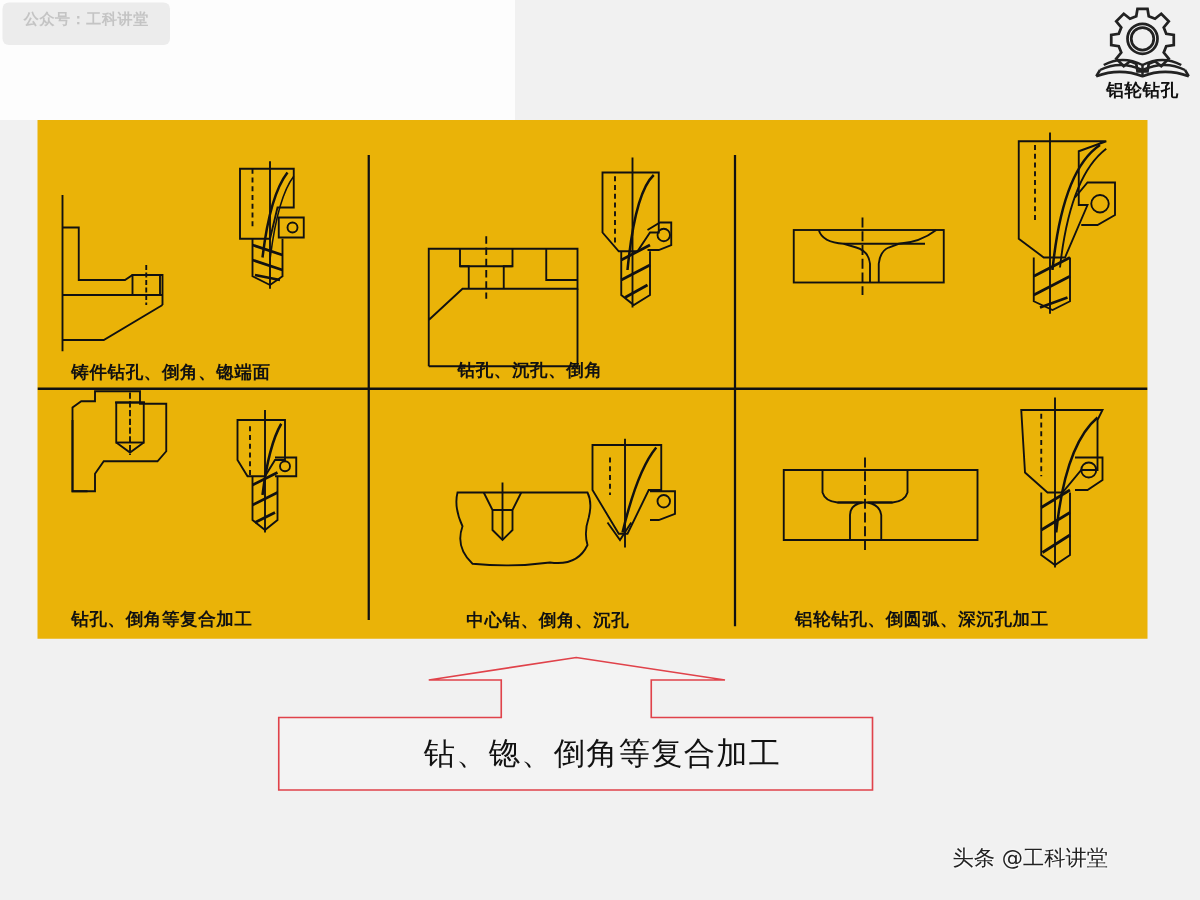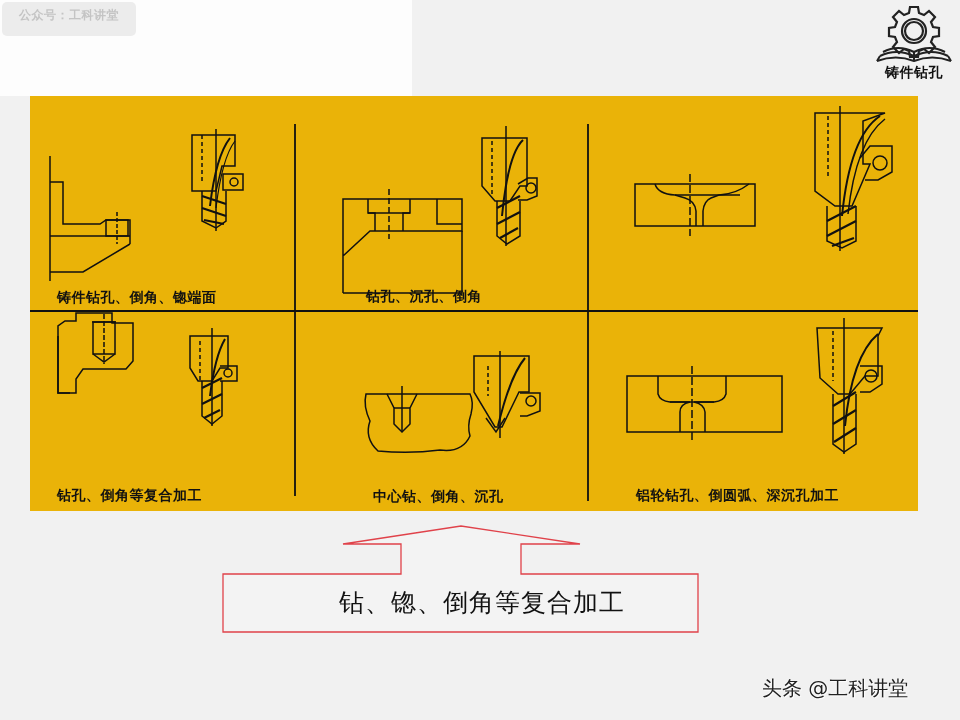--- a/index.html
+++ b/index.html
@@ -39,21 +39,21 @@
   }
   .callout { position: absolute; left: 0; top: 0; }
   .callout-label {
     position: absolute; left: 222px; top: 574px; width: 520px; height: 58px;
     line-height: 58px; text-align: center;
     font-family: "DejaVu Serif", "Liberation Serif", serif;
     font-size: 25px; color: #111; letter-spacing: 1px;
   }
   .footer-watermark {
     position: absolute; left: 762px; top: 675px;
-    font-size: 20px; color: #222; white-space: nowrap;
+    font-size: 17px; color: #222; white-space: nowrap;
     text-shadow: 0 0 2px #fff, 1px 1px 1px #fff;
   }
 </style>
 </head>
 <body>
 
 <div class="top-white"></div>
 <div class="watermark-top">公众号：工科讲堂</div>
 
 <div class="logo">
@@ -65,21 +65,21 @@
       <circle cx="40" cy="27" r="9"></circle>
     </g>
 
     <g fill="none" stroke="#222" stroke-width="2">
       <path d="M6 52 Q22 44 40 52 Q58 44 74 52"></path>
       <path d="M9 48 Q24 40 40 48 Q56 40 71 48"></path>
       <path d="M3 57 Q22 50 40 57 Q58 50 77 57"></path>
       <path d="M3 57 L6 52 M77 57 L74 52 M40 48 V57"></path>
     </g>
   </svg>
-  <div class="logo-text">铸件钻孔</div>
+  <div class="logo-text">铝轮钻孔</div>
 </div>
 
 <div class="panel">
   <svg class="grid" width="888" height="415" viewBox="0 0 888 415">
     <g stroke="#111" fill="none" stroke-width="1.6">
 
       <line x1="0" y1="215" x2="888" y2="215" stroke-width="2"></line>
       <line x1="265" y1="28" x2="265" y2="400" stroke-width="1.8"></line>
       <line x1="558" y1="28" x2="558" y2="405" stroke-width="1.8"></line>
     </g>

